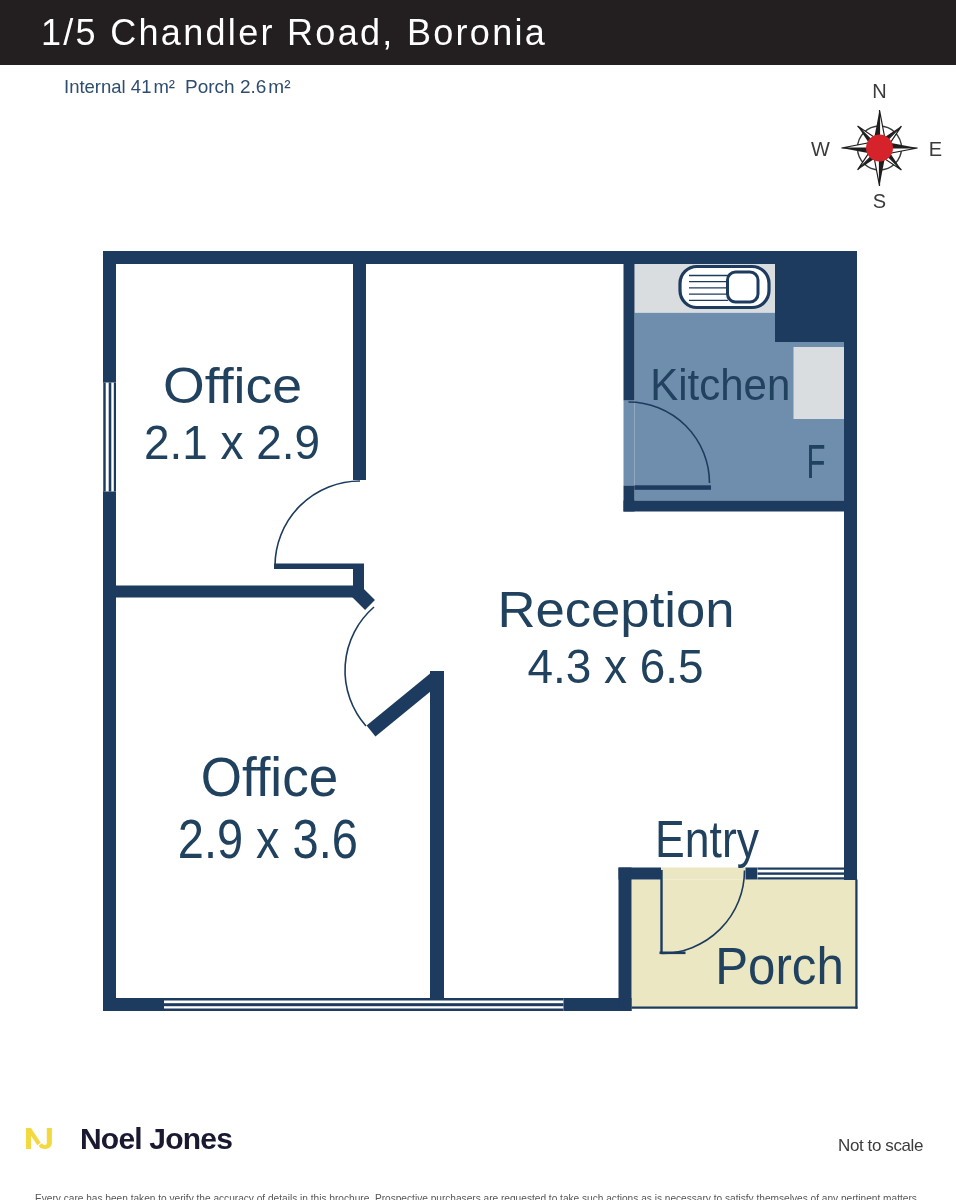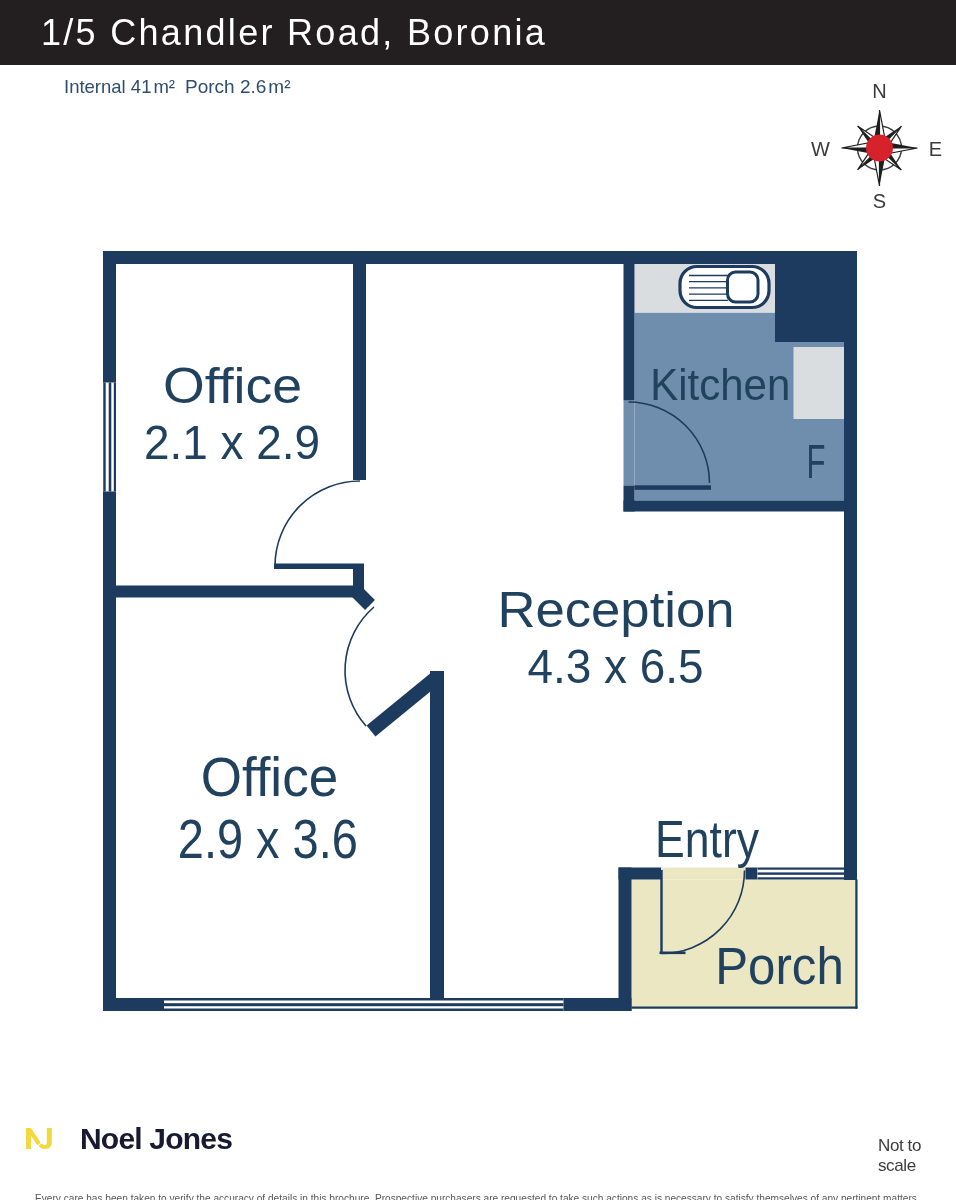--- a/index.html
+++ b/index.html
@@ -194,15 +194,15 @@
 </svg>
 
 <svg class="abs" style="left:25.5px;top:1128px;" width="26" height="21" viewBox="0 0 25.4 20.5">
   <rect x="0" y="0" width="4.9" height="20.5" fill="#f4d83f"></rect>
   <polygon points="0,0 4.9,0 14.4,14.3 11,16.9" fill="#f4d83f"></polygon>
   <path d="M20.3,0 H25.3 V14.2 C25.3,18.2 22.6,20.5 18.6,20.5 C15.9,20.5 13.6,19.3 12.3,17.3 L15.6,14.8 C16.3,16 17.3,16.6 18.5,16.6 C19.7,16.6 20.3,15.8 20.3,14.6 Z" fill="#f4d83f"></path>
 </svg>
 
 <div class="abs" style="left:57px;top:1122px;font-size:30px;font-weight:700;color:#191a31;letter-spacing:-0.8px;margin-left:23px;">Noel Jones</div>
 
-<div class="abs" style="left:838px;top:1136px;font-size:17px;color:#3c3c3c;letter-spacing:-0.4px;margin-left:40px;">Not to scale</div>
+<div class="abs" style="left:838px;top:1136px;font-size:17px;color:#3c3c3c;letter-spacing:-0.4px;">Not to scale</div>
 
 <div class="abs" style="left:35px;top:1163.5px;font-size:10.15px;color:#575757;white-space:nowrap;margin-top:29px;">Every care has been taken to verify the accuracy of details in this brochure. Prospective purchasers are requested to take such actions as is necessary to satisfy themselves of any pertinent matters.</div>
 
 </body></html>

